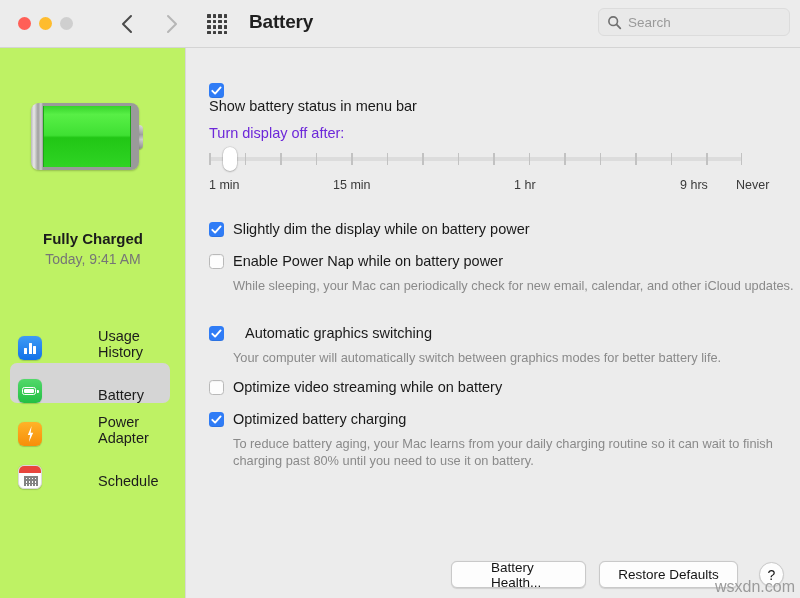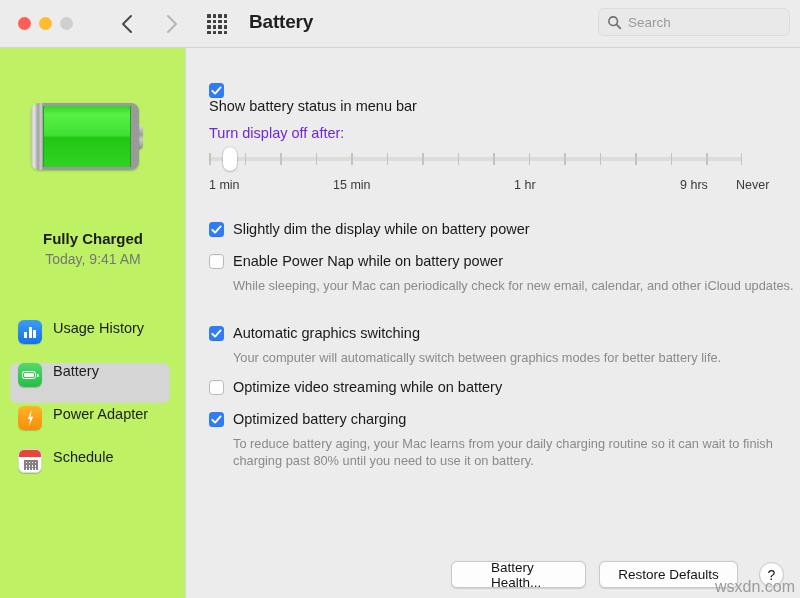--- a/index.html
+++ b/index.html
@@ -92,21 +92,21 @@
     text-align: center; font-size: 15px; font-weight: bold; color: #1c1c1c;
   }
   .hero-time {
     position: absolute; top: 203px; left: 0; width: 186px;
     text-align: center; font-size: 14px; color: #767676;
   }
 
   .side-list { position: absolute; top: 272px; left: 0; width: 186px; }
   .side-item {
     position: relative; height: 40px; margin: 0 16px 3px 10px;
-    display: flex; align-items: flex-start; border-radius: 7px; padding-left: 8px;
+    display: flex; align-items: flex-end; border-radius: 7px; padding-left: 8px; gap: 45px;
   }
   .side-item.selected { background: #d5d5d5; }
   .side-ico {
     width: 24px; height: 24px; border-radius: 6px; flex: 0 0 auto;
     margin-right: 11px; position: relative; overflow: hidden;
     box-shadow: 0 0.5px 1px rgba(0,0,0,.18);
   }
   .side-label { font-size: 14.5px; color: #1c1c1c; }
 
   
@@ -359,21 +359,21 @@
       </span>
       <span class="cb-label">Slightly dim the display while on battery power</span>
     </div>
 
     <div class="row" style="left:22px; top:205px;">
       <span class="cb off"></span>
       <span class="cb-label">Enable Power Nap while on battery power</span>
     </div>
     <div class="desc" style="left:46px; top:229px;">While sleeping, your Mac can periodically check for new email, calendar, and other iCloud updates.</div>
 
-    <div class="row" style="left:22px; top:277px;">
+    <div class="row" style="left:22px; top:277px;gap:12px;">
       <span class="cb on">
         <svg width="15" height="15" viewBox="0 0 15 15">
           <polyline points="3.3,7.8 6.1,10.6 11.6,4.4" fill="none" stroke="#fff" stroke-width="1.9" stroke-linecap="round" stroke-linejoin="round"></polyline>
         </svg>
       </span>
       <span class="cb-label">Automatic graphics switching</span>
     </div>
     <div class="desc" style="left:46px; top:301px; width:585px;">Your computer will automatically switch between graphics modes for better battery life.</div>
 
     <div class="row" style="left:22px; top:331px;">

